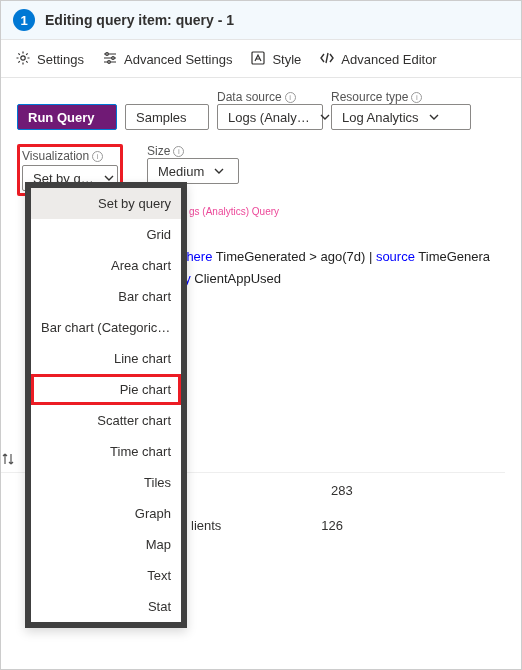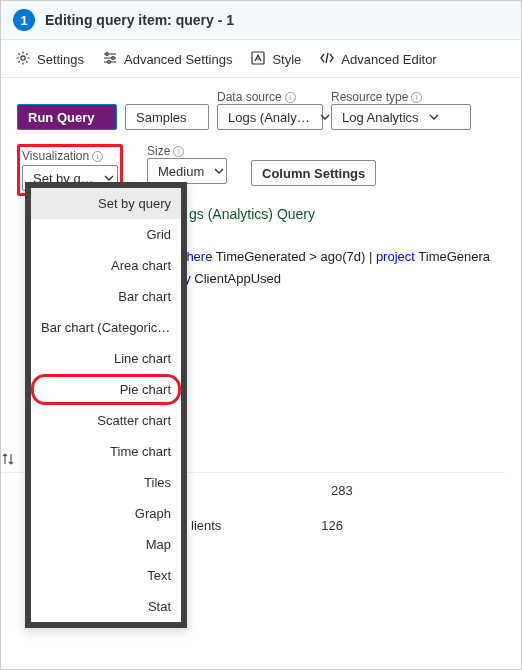--- a/index.html
+++ b/index.html
@@ -31,23 +31,23 @@
   .query-area { margin: 14px 16px 0 16px; font-family: Consolas, monospace; font-size: 13px; line-height: 1.7; white-space: nowrap; overflow: hidden; }
   .mono-blue { color: #0000ff; }
   .mono-txt { color: #222; }
   .sort { display: inline-flex; align-items: center; gap: 1px; color: #555; }
   .sort svg { width: 14px; height: 14px; }
 
   
   .dropdown { position: absolute; top: 181px; left: 24px; width: 162px; background: #fff; border: 6px solid #404040; box-shadow: 0 4px 10px rgba(0,0,0,0.15); z-index: 10; text-align: right; }
   .dd-item { padding: 8px 10px; font-size: 13px; cursor: pointer; white-space: nowrap; overflow: hidden; text-overflow: ellipsis; }
   .dd-item.selected { background: #edebe9; }
-  .dd-item.hl { outline: 3px solid #ec1c24; outline-offset: -3px; border-radius: 14px; }
-
-  .behind-text { position: absolute; left: 188px; top: 205px; font-size: 14px; color: #14532d; }
+  .dd-item.hl { outline: 3px solid #ec1c24; outline-offset: -3px; }
+
+  .behind-text { position: absolute; left: 188px; top: 205px; font-size: 10px; color: #ec4899; }
 </style>
 </head>
 <body>
 
 <div class="frame">
 
   <div class="header">
     <div class="badge">1</div>
     <div class="header-title">Editing query item: query - 1</div>
   </div>
@@ -132,46 +132,40 @@
               <span class="info">i</span>
             </div>
           <div class="btn">
               <span>Set by q…</span>
               <span class="chev"><svg viewBox="0 0 10 10" fill="none" stroke="#323130" stroke-width="1.4">
                   <path d="M1 3l4 4 4-4"></path>
                 </svg></span>
             </div>
         </div>
       </div>
-      <div class="group" style="width:80px;">
+      <div class="group" style="width:92px;">
         <div class="lbl">
             <span>Size</span> 
             <span class="info">i</span>
           </div>
         <div class="btn">
             <span>Medium</span>
             <span class="chev"><svg viewBox="0 0 10 10" fill="none" stroke="#323130" stroke-width="1.4">
                 <path d="M1 3l4 4 4-4"></path>
               </svg></span>
           </div>
       </div>
-      <div class="group">
-        <div style="height:16px;"></div>
-        <div class="btn" style="font-weight:600;">
-            <span>Column Settings</span>
-          </div>
-      </div>
     </div>
   </div>
 
   <div class="behind-text">gs (Analytics) Query</div>
 
   <div class="query-area" style="margin-top:50px; padding-left:170px;">
     <div style="margin-left:-10px;">
-      <span class="mono-blue">where</span><span class="mono-txt"> TimeGenerated &gt; ago(7d) </span><span class="mono-txt">|</span><span class="mono-blue"> project</span><span class="mono-txt"> TimeGenera</span>
+      <span class="mono-blue">where</span><span class="mono-txt"> TimeGenerated &gt; ago(7d) </span><span class="mono-txt">|</span><span class="mono-blue"> source</span><span class="mono-txt"> TimeGenera</span>
     </div>
     <div style="margin-left:-10px;">
       <span class="mono-blue">by</span><span class="mono-txt"> ClientAppUsed</span>
     </div>
   </div>
 
   <div class="dropdown">
     <div class="dd-item selected">Set by query</div>
     <div class="dd-item">Grid</div>
     <div class="dd-item">Area chart</div>

